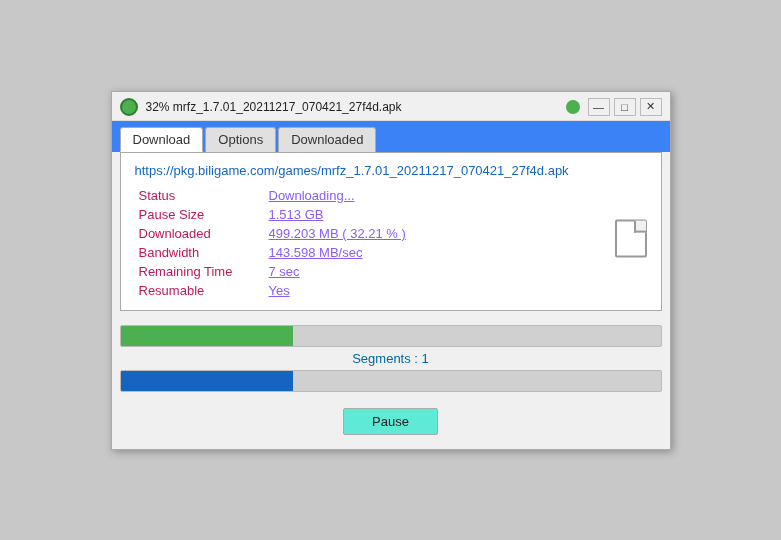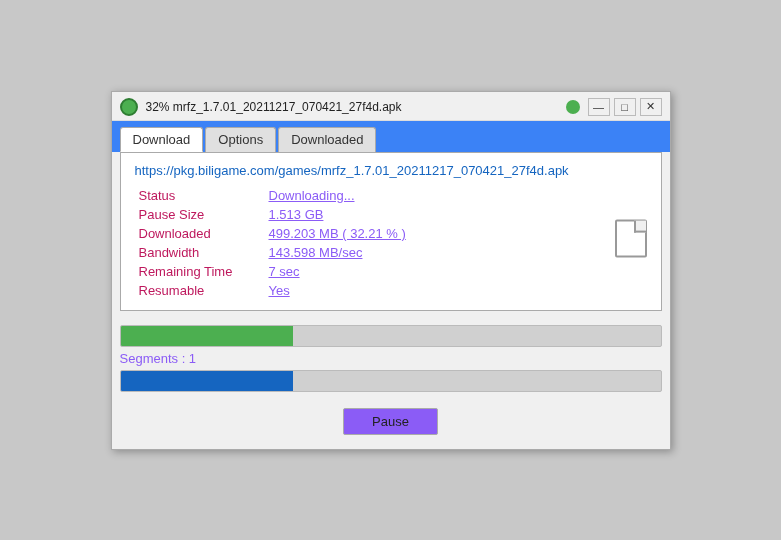--- a/index.html
+++ b/index.html
@@ -167,37 +167,37 @@
       border: 1px solid #bbb;
       margin-bottom: 2px;
       border-radius: 2px;
       overflow: hidden;
     }
     .progress-bar-fill {
       height: 100%;
       background: #4caf50;
     }
     .segments-label {
-      text-align: left;
-      font-size: 13px;
-      color: #8b5cf6;
+      text-align: center;
+      font-size: 13px;
+      color: #0369a1;
       margin: 4px 0 4px 0;
     }
     .progress-bar-container.blue .progress-bar-fill {
       background: #1565c0;
     }
     .button-row {
       display: flex;
       justify-content: center;
       gap: 20px;
       padding: 10px 8px 14px 8px;
     }
     .action-btn {
       padding: 5px 28px;
-      background: #8b5cf6;
+      background: #5eead4;
       border: 1px solid #aaa;
       cursor: pointer;
       font-size: 13px;
       color: #222;
       border-radius: 2px;
       min-width: 80px;
     }
   </style>
 </head>
 <body>

